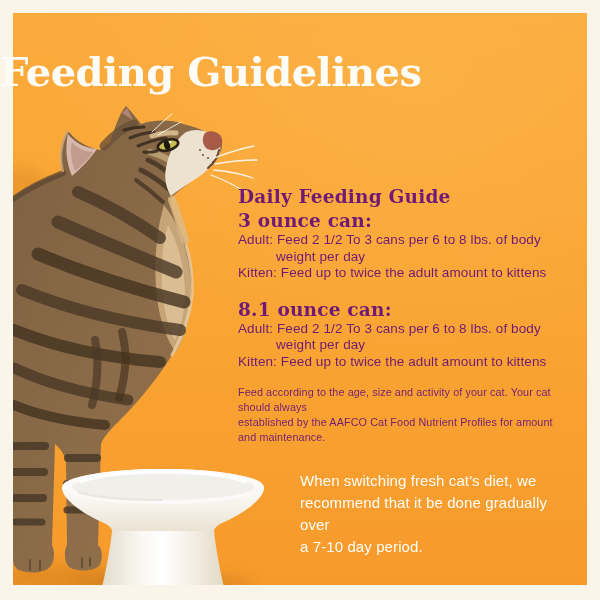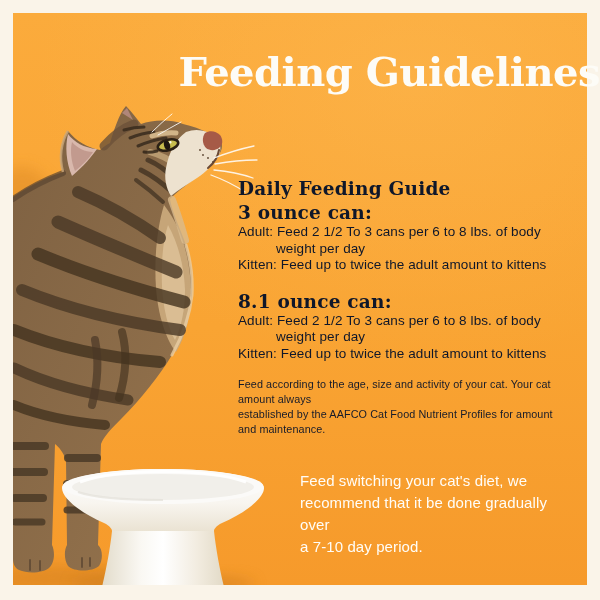--- a/index.html
+++ b/index.html
@@ -11,26 +11,26 @@
   .frame{position:absolute;inset:0;background:#FAF4E9;}
   .panel{
     position:absolute;left:13px;top:13px;right:13px;bottom:15px;
     overflow:hidden;
     background:
       radial-gradient(120% 90% at 70% 12%, rgba(255,190,90,0.35) 0%, rgba(255,190,90,0) 55%),
       linear-gradient(180deg,#FBAB3C 0%,#F9A433 55%,#F69A2B 100%);
   }
   .panel > svg{position:absolute;left:-13px;top:-13px;}
   .title{
-    position:absolute;left:0;top:48px;width:600px;text-align:right;
+    position:absolute;left:0;top:48px;width:600px;text-align:left;
     font-family:"DejaVu Serif","Liberation Serif",serif;
     font-weight:bold;font-size:40px;letter-spacing:-0.5px;
     color:#FDFCF7;z-index:3;
   }
-  .guide{position:absolute;left:238px;top:178px;width:330px;color:#0f172a;z-index:3;}
+  .guide{position:absolute;left:238px;top:186px;width:330px;color:#701a75;z-index:3;}
   .serif-h{
     font-family:"DejaVu Serif","Liberation Serif",serif;
     font-weight:bold;font-size:18.5px;line-height:22px;letter-spacing:0.2px;
   }
   .body-line{font-size:13.5px;line-height:16.5px;letter-spacing:0.1px;}
   .indent{padding-left:38px;}
   .sec-body{}
   .sec2{margin-top:17px;}
   .disclaimer{margin-top:15px;font-size:10.8px;line-height:15px;opacity:0.97;letter-spacing:0.1px;}
   .note{
@@ -214,24 +214,24 @@
     <div class="sec2">
       <div class="serif-h">8.1 ounce can:</div>
       <div class="sec-body">
         <div class="body-line">Adult: Feed 2 1/2 To 3 cans per 6 to 8 lbs. of body</div>
         <div class="body-line indent">weight per day</div>
         <div class="body-line">Kitten: Feed up to twice the adult amount to kittens</div>
       </div>
     </div>
 
     <div class="disclaimer">
-      <div>Feed according to the age, size and activity of your cat. Your cat amount always</div>
+      <div>Feed according to the age, size and activity of your cat. Your cat should always</div>
       <div>established by the AAFCO Cat Food Nutrient Profiles for amount</div>
       <div>and maintenance.</div>
     </div>
   </div>
 
   <div class="note">
-    <div>Feed switching your cat's diet, we</div>
+    <div>When switching fresh cat's diet, we</div>
     <div>recommend that it be done gradually over</div>
     <div>a 7-10 day period.</div>
   </div>
 </div>
 
 </body></html>

